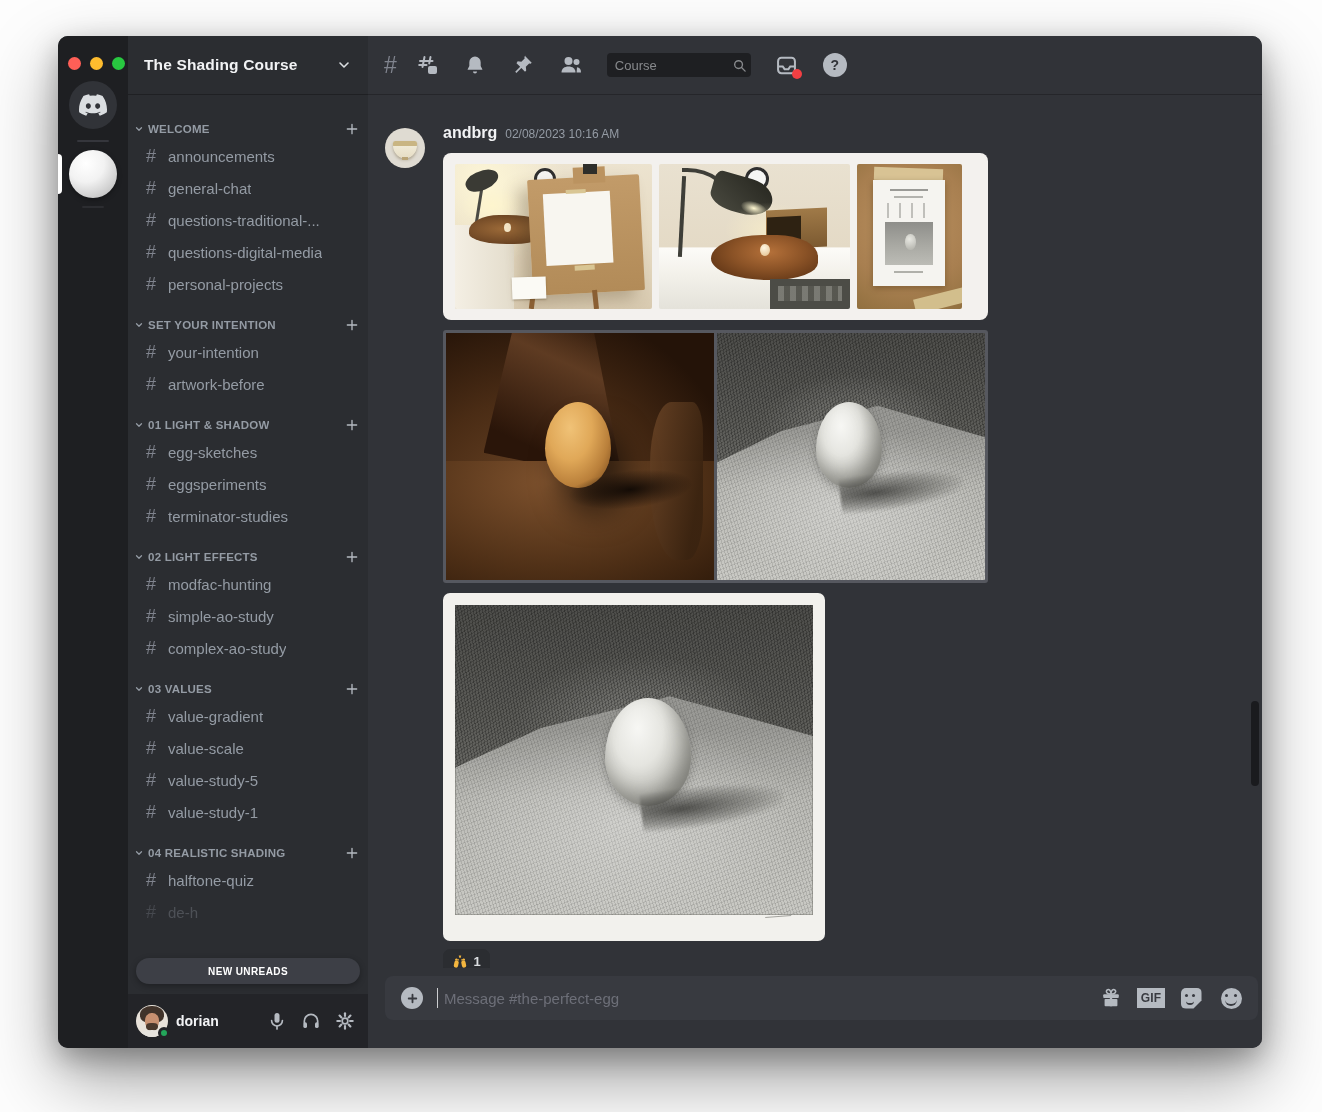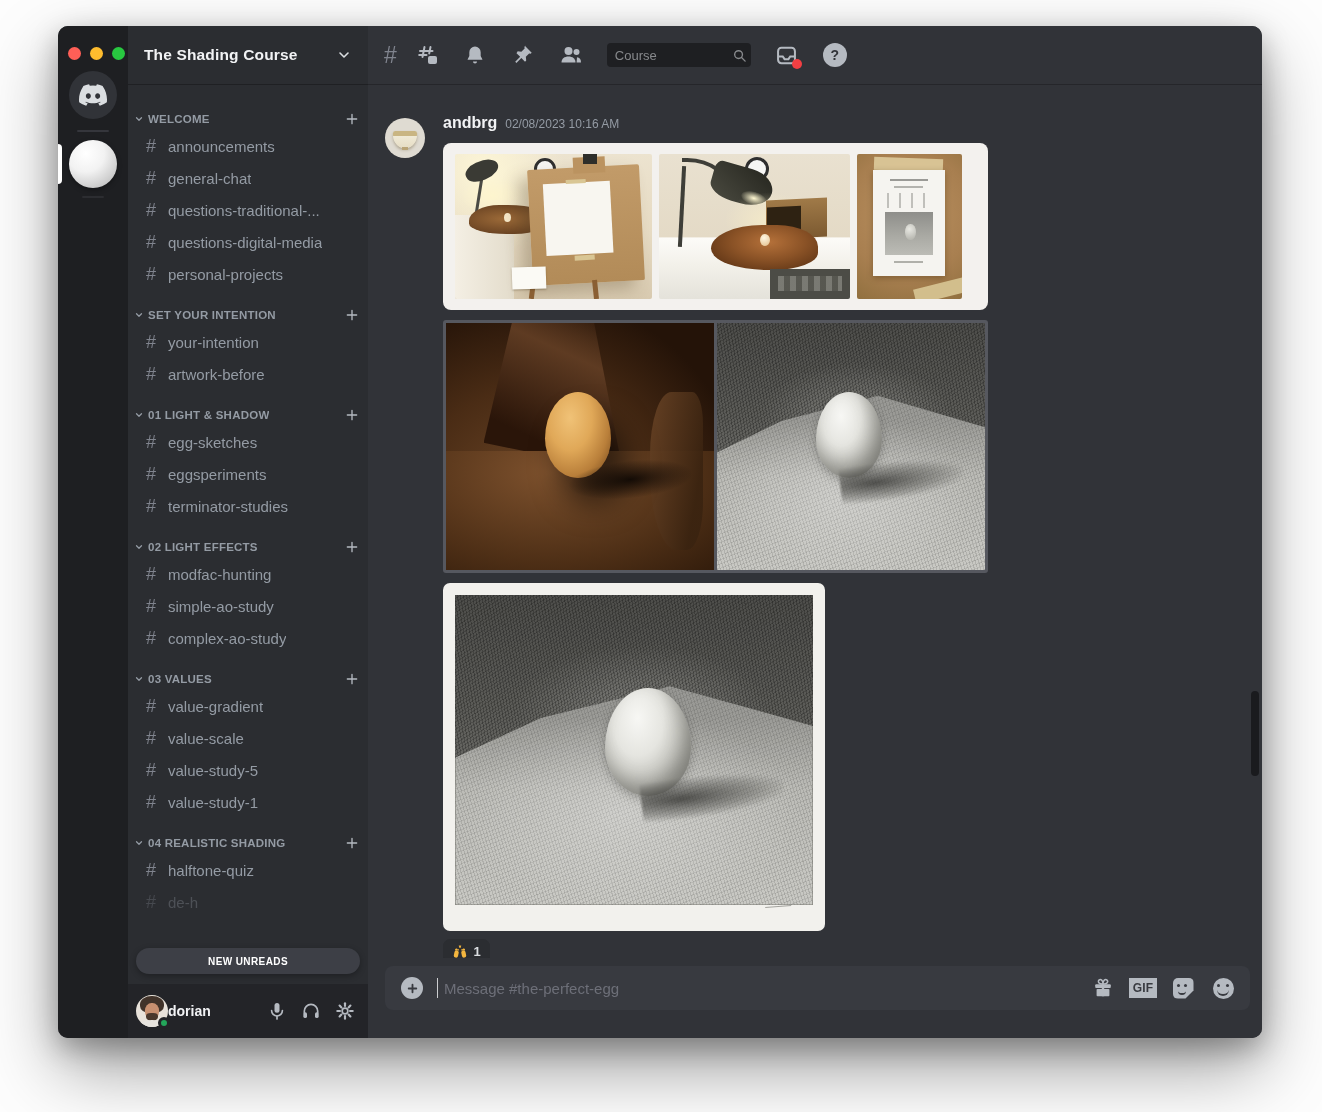--- a/index.html
+++ b/index.html
@@ -1,20 +1,20 @@
 <!DOCTYPE html>
 <html><head>
 <meta charset="utf-8">
 <style>
   * { margin:0; padding:0; box-sizing:border-box; }
   html,body { width:1322px; height:1112px; background:#fdfdfd; font-family:"Liberation Sans","DejaVu Sans",sans-serif; overflow:hidden; }
   .abs { position:absolute; }
 
   
-  .window { position:absolute; left:58px; top:26px; width:1204px; height:1012px; border-radius:10px; overflow:hidden;
+  .window { position:absolute; left:58px; top:36px; width:1204px; height:1012px; border-radius:10px; overflow:hidden;
             display:flex; background:#313338; box-shadow:0 30px 70px rgba(0,0,0,.38), 0 10px 28px rgba(0,0,0,.28); }
 
   
   .rail { width:70px; flex-shrink:0; background:#1e1f22; position:relative; }
   .tl { position:absolute; top:21px; width:13px; height:13px; border-radius:50%; }
   .tl.r { left:10px; background:#ff5f57; } .tl.y { left:32px; background:#febc2e; } .tl.g { left:54px; background:#28c840; }
   .home-btn { position:absolute; left:11px; top:45px; width:48px; height:48px; border-radius:50%; background:#313338;
               display:flex; align-items:center; justify-content:center; color:#dbdee1; cursor:pointer; }
   .rail-sep { position:absolute; left:19px; top:104px; width:32px; height:2px; background:#35363c; border-radius:1px; }
   .server-btn { position:absolute; left:11px; top:114px; width:48px; height:48px; border-radius:50%; cursor:pointer;
@@ -36,21 +36,21 @@
   .category .plus { margin-left:auto; color:#b5bac1; display:flex; }
   .channel { display:flex; align-items:center; gap:10px; height:32px; margin:0 8px; padding:0 8px; border-radius:4px;
              color:#949ba4; font-size:15px; font-weight:500; cursor:pointer; }
   .channel .hash { color:#80848e; font-size:18px; font-weight:400; width:14px; text-align:center; }
   .channel .chan-name { white-space:nowrap; overflow:hidden; text-overflow:ellipsis; }
   .channel.faded { opacity:.32; }
   .new-unreads { position:absolute; left:8px; right:8px; bottom:64px; height:26px; border-radius:13px; background:#3d3f46;
                  color:#ffffff; font-size:10px; font-weight:700; letter-spacing:.04em; display:flex; align-items:center;
                  justify-content:center; z-index:3; cursor:pointer; box-shadow:0 2px 6px rgba(0,0,0,.3); }
 
-  .user-area { height:54px; flex-shrink:0; background:#232428; display:flex; align-items:center; padding:0 8px; }
+  .user-area { height:54px; flex-shrink:0; background:#232428; display:flex; align-items:center; padding:0 8px; gap:8px; }
   .u-avatar { width:32px; height:32px; border-radius:50%; position:relative; background:#e8e2da; overflow:visible; cursor:pointer; flex-shrink:0;}
   .u-avatar .ph-clip { position:absolute; inset:0; border-radius:50%; overflow:hidden; }
   .u-avatar .hair { position:absolute; top:4%; left:14%; width:72%; height:52%; background:#41332a; border-radius:50% 50% 42% 42%; }
   .u-avatar .face { position:absolute; top:24%; left:28%; width:44%; height:50%; background:#c89070; border-radius:46%; }
   .u-avatar .beard { position:absolute; top:56%; left:31%; width:38%; height:26%; background:#4a382c; border-radius:40% 40% 50% 50%; }
   .u-avatar .shirt { position:absolute; bottom:-8%; left:12%; width:76%; height:30%; background:#e7e4de; border-radius:50% 50% 0 0; }
   .status-dot { position:absolute; right:-2px; bottom:-2px; width:12px; height:12px; border-radius:50%; background:#23a55a; border:3px solid #232428; }
   .u-name { color:#f2f3f5; font-size:14px; font-weight:700; flex:1; }
   .u-icons { display:flex; gap:4px; }
   .u-icon { width:30px; height:30px; display:flex; align-items:center; justify-content:center; color:#b5bac1; cursor:pointer; border-radius:4px; }
@@ -204,21 +204,21 @@
   .attach-single .eshadow { left:52%; top:58%; width:40%; height:13%; }
   .sig { position:absolute; right:34px; bottom:24px; width:26px; height:7px;
          border-bottom:1.5px solid #8f8f8a; transform:rotate(-4deg); opacity:.8; }
 
   .reaction-row { margin-top:8px; }
   .reaction { width:47px; height:25px; background:#2b2d31; border:1px solid #2b2d31; border-radius:7px;
               display:inline-flex; align-items:center; justify-content:center; gap:5px; color:#dbdee1;
               font-size:13px; font-weight:600; cursor:pointer; }
 
   
-  .composer-wrap { flex-shrink:0; padding:8px 12px 28px 17px; }
+  .composer-wrap { flex-shrink:0; padding:8px 4px 28px 17px; }
   .composer { height:44px; background:#383a40; border-radius:8px; display:flex; align-items:center; padding:0 14px 0 16px; gap:14px; }
   .plus-circle { width:22px; height:22px; border-radius:50%; background:#b5bac1; color:#383a40; display:flex;
                  align-items:center; justify-content:center; cursor:pointer; flex-shrink:0; }
   .caret { width:1px; height:20px; background:#e6e8ea; opacity:.85; }
   .placeholder { flex:1; color:#6d6f78; font-size:15px; margin-left:-8px; cursor:text; white-space:nowrap; overflow:hidden; }
   .c-icon { width:26px; height:26px; display:flex; align-items:center; justify-content:center; color:#b5bac1; cursor:pointer; flex-shrink:0; }
   .gif-badge { background:#b5bac1; color:#383a40; font-size:12px; font-weight:800; border-radius:0; padding:3px 4px; letter-spacing:.02em; }
   .sticker-sq { width:21px; height:21px; background:#b5bac1; border-radius:5px; position:relative;
                 clip-path:polygon(0 0, 100% 0, 100% 62%, 62% 100%, 0 100%); }
   .sticker-sq::before { content:""; position:absolute; left:4px; top:6px; width:3px; height:3px; background:#383a40; border-radius:50%;

